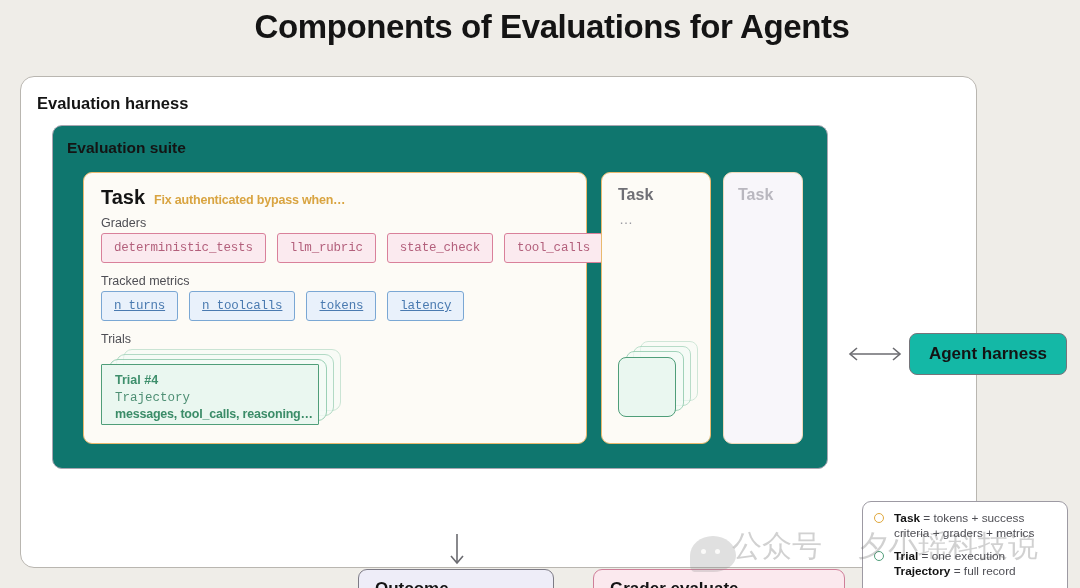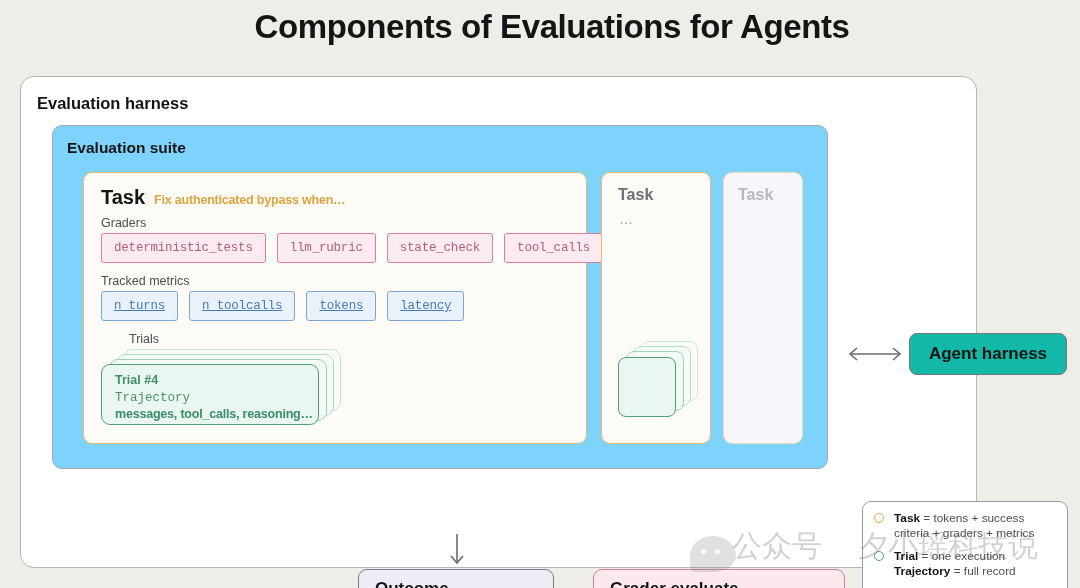--- a/index.html
+++ b/index.html
@@ -44,21 +44,21 @@
     font-weight: 700;
     color: #141414;
   }
 
   
   .suite {
     position: absolute;
     left: 31px; top: 48px;
     width: 776px; height: 344px;
     box-sizing: border-box;
-    background: #7dd3fc;
+    background: #0f766e;
     border: 1.2px solid #a9a6b2;
     border-radius: 10px;
   }
   .suite-title {
     position: absolute;
     left: 14px; top: 13px;
     font-size: 15.5px;
     font-weight: 700;
     color: #141414;
   }
@@ -116,21 +116,21 @@
 
   .sec-label {
     position: absolute;
     left: 17px;
     font-size: 12.5px;
     color: #4e4e54;
     font-weight: 400;
   }
   .lbl-graders { top: 43px; }
   .lbl-metrics { top: 101px; text-align: center; }
-  .lbl-trials  { top: 159px; margin-left: 28px; }
+  .lbl-trials  { top: 159px; }
 
   .chip-row {
     position: absolute;
     left: 17px;
     display: flex;
     gap: 11px;
   }
   .row-graders { top: 60px; }
   .row-metrics { top: 118px; }
 
@@ -173,21 +173,21 @@
   .ts3 { left: 22px; top: 0px;  opacity: .45; }
   .ts2 { left: 15px; top: 5px;  opacity: .65; }
   .ts1 { left: 8px;  top: 10px; opacity: .85; }
   .trial-front {
     position: absolute;
     box-sizing: border-box;
     left: 0px; top: 15px;
     width: 218px; height: 61px;
     background: #eaf7f0;
     border: 1.3px solid #4f9e79;
-    border-radius: 9px;
+    border-radius: 1px;
   }
   .trial-id {
     position: absolute;
     left: 13px; top: 8px;
     font-size: 12.5px;
     font-weight: 700;
     color: #3e8f6c;
   }
   .trial-traj {
     position: absolute;

